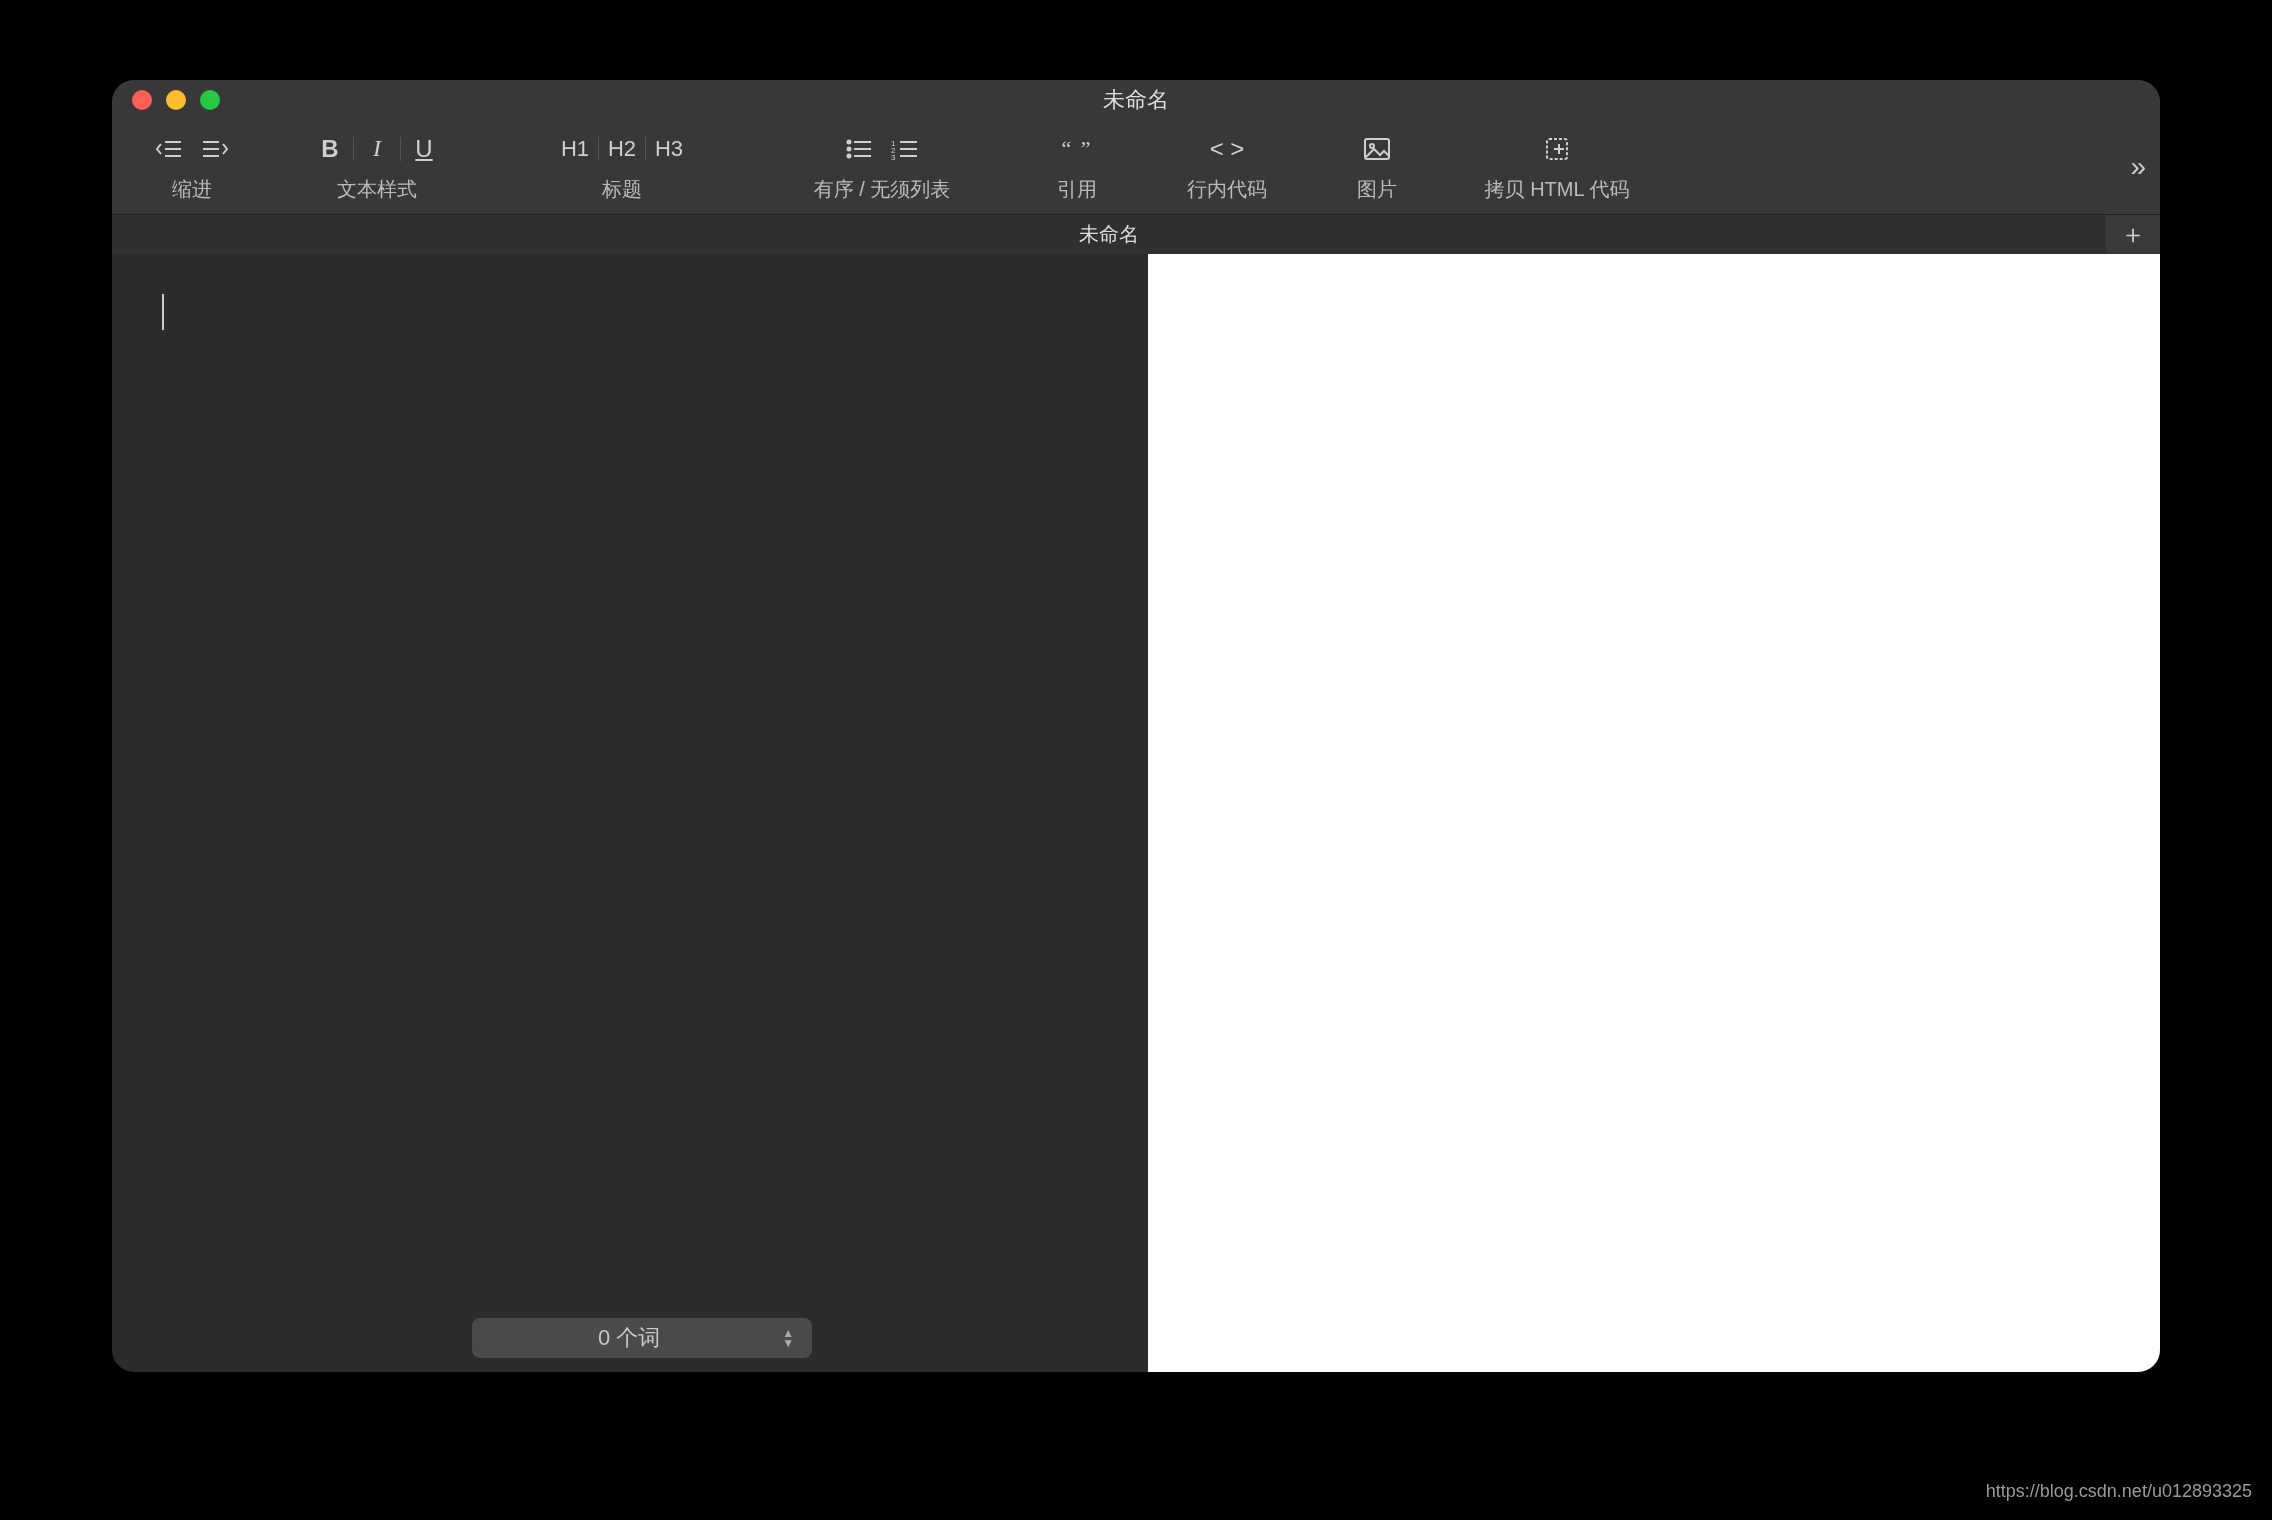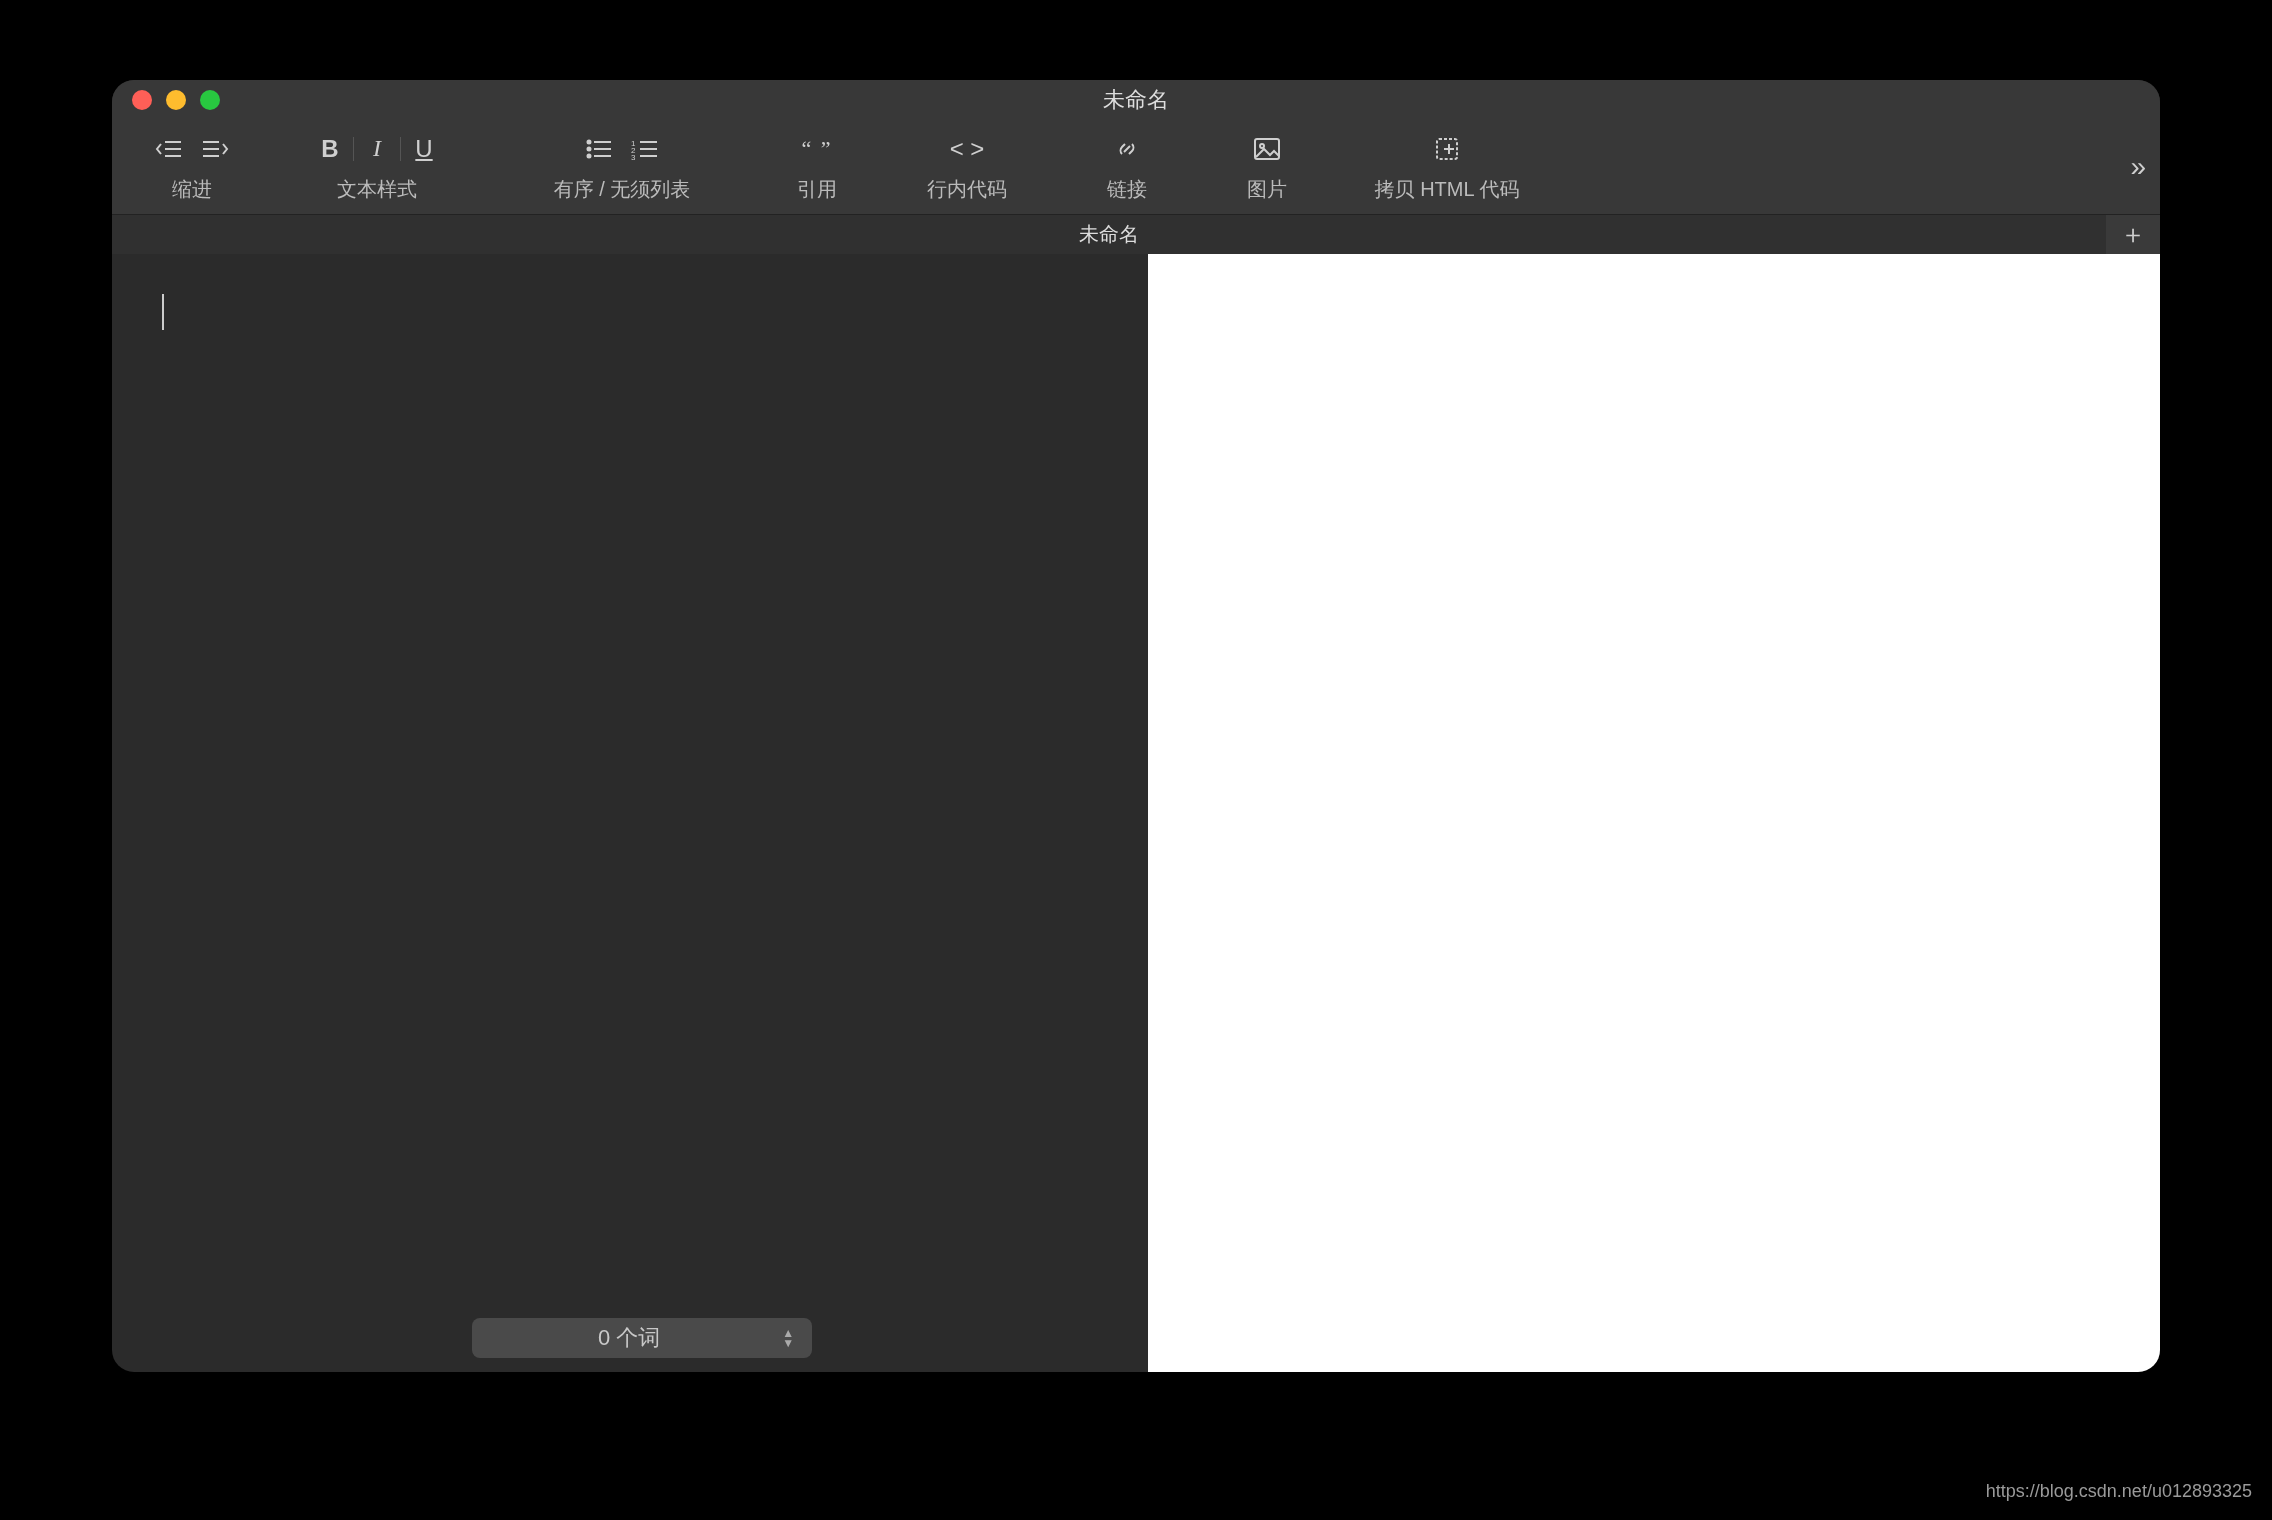--- a/index.html
+++ b/index.html
@@ -232,20 +232,30 @@
       <div class="icons-row">
         <div class="ibtn" style="font-weight:700">B</div>
         <div class="sep"></div>
         <div class="ibtn" style="font-style:italic;font-family:serif">I</div>
         <div class="sep"></div>
         <div class="ibtn" style="text-decoration:underline">U</div>
       </div>
       <div class="tlabel">文本样式</div>
     </div>
 
+    <div class="tgroup" style="width:260px">
+      <div class="icons-row">
+        <div class="ibtn" style="font-size:22px">H1</div>
+        <div class="sep"></div>
+        <div class="ibtn" style="font-size:22px">H2</div>
+        <div class="sep"></div>
+        <div class="ibtn" style="font-size:22px">H3</div>
+      </div>
+      <div class="tlabel">标题</div>
+    </div>
 
     <div class="tgroup" style="width:260px">
       <div class="icons-row">
         <div class="ibtn">
           <svg width="28" height="22" viewBox="0 0 28 22" fill="none" stroke="#cfcfcf" stroke-width="2">
             <circle cx="4" cy="4" r="1.5" fill="#cfcfcf"></circle>
             <circle cx="4" cy="11" r="1.5" fill="#cfcfcf"></circle>
             <circle cx="4" cy="18" r="1.5" fill="#cfcfcf"></circle>
             <line x1="9" y1="4" x2="26" y2="4"></line>
             <line x1="9" y1="11" x2="26" y2="11"></line>
@@ -277,32 +287,20 @@
 
     <div class="tgroup" style="width:170px">
       <div class="icons-row">
         <div class="ibtn">
           <span style="font-size:24px">&lt; &gt;</span>
         </div>
       </div>
       <div class="tlabel">行内代码</div>
     </div>
 
-    <div class="tgroup" style="width:150px">
-      <div class="icons-row">
-        <div class="ibtn">
-          <svg width="26" height="26" viewBox="0 0 26 26" fill="none" stroke="#cfcfcf" stroke-width="2">
-            <path d="M10 16 L16 10"></path>
-            <path d="M8 18 a5 5 0 0 1 0-7 l3-3"></path>
-            <path d="M18 8 a5 5 0 0 1 0 7 l-3 3"></path>
-          </svg>
-        </div>
-      </div>
-      <div class="tlabel">链接</div>
-    </div>
 
     <div class="tgroup" style="width:130px">
       <div class="icons-row">
         <div class="ibtn">
           <svg width="28" height="24" viewBox="0 0 28 24" fill="none" stroke="#cfcfcf" stroke-width="2">
             <rect x="2" y="2" width="24" height="20" rx="2"></rect>
             <circle cx="9" cy="9" r="2"></circle>
             <polyline points="3,20 11,12 17,18 21,14 26,19"></polyline>
           </svg>
         </div>

